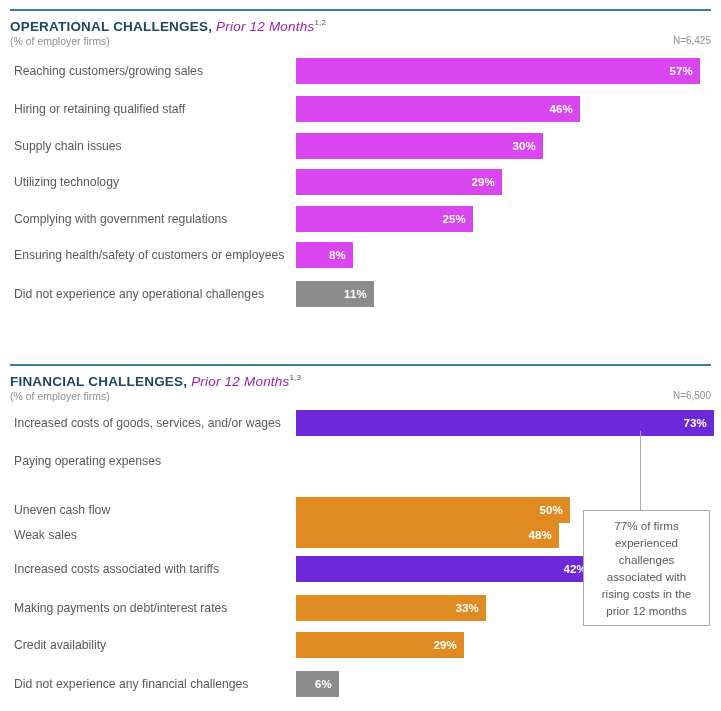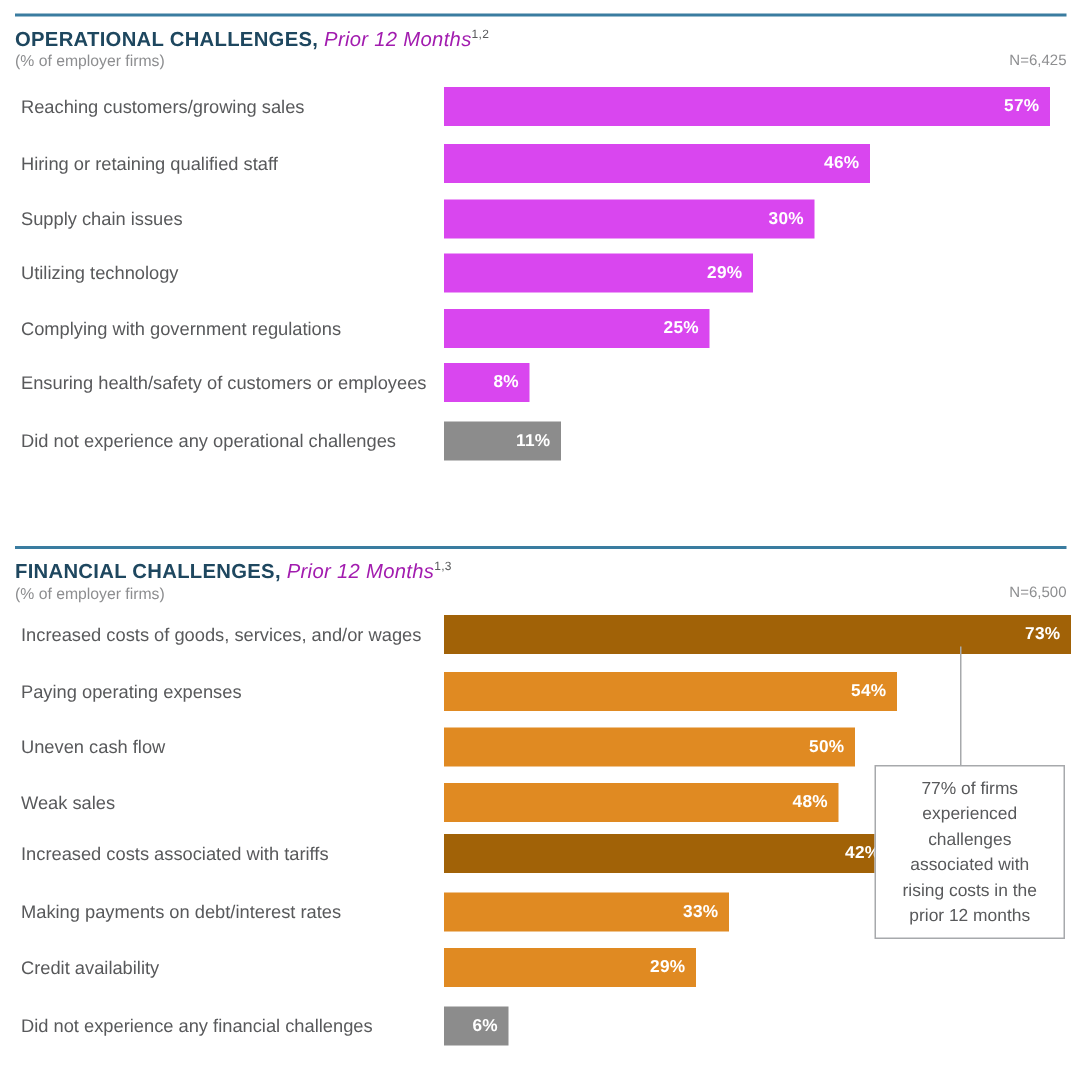--- a/index.html
+++ b/index.html
@@ -40,21 +40,21 @@
   .bar{
     position:absolute;left:296px;top:0;height:26px;
     display:flex;align-items:center;justify-content:flex-end;
     box-sizing:border-box;padding-right:7px;
   }
   .bar .val{
     font-size:11.5px;font-weight:bold;color:#ffffff;
     letter-spacing:.2px;
   }
   .c-blue{background:#d946ef;}
-  .c-navy{background:#a16207;}
+  .c-navy{background:#6d28d9;}
   .c-orange{background:#e08a22;}
   .c-gray{background:#8c8c8c;}
 
   .callout{
     position:absolute;
     box-sizing:border-box;
     border:1px solid #a7a9ac;
     background:#ffffff;
     display:flex;align-items:center;justify-content:center;
     text-align:center;
@@ -140,25 +140,22 @@
     <div class="conn" style="left:594px;top:214px;width:90px;height:1px;"></div>
 
     <div class="row" style="top:55px;">
       <div class="row-label">Increased costs of goods, services, and/or wages</div>
       <div class="bar c-navy" style="width:418px;">
         <span class="val">73%</span>
       </div>
     </div>
     <div class="row" style="top:93px;">
       <div class="row-label">Paying operating expenses</div>
-      <div class="bar c-orange" style="width:302px;">
-        <span class="val">54%</span>
-      </div>
     </div>
-    <div class="row" style="top:130px;">
+    <div class="row" style="top:142px;">
       <div class="row-label">Uneven cash flow</div>
       <div class="bar c-orange" style="width:274px;">
         <span class="val">50%</span>
       </div>
     </div>
     <div class="row" style="top:167px;">
       <div class="row-label">Weak sales</div>
       <div class="bar c-orange" style="width:263px;">
         <span class="val">48%</span>
       </div>

